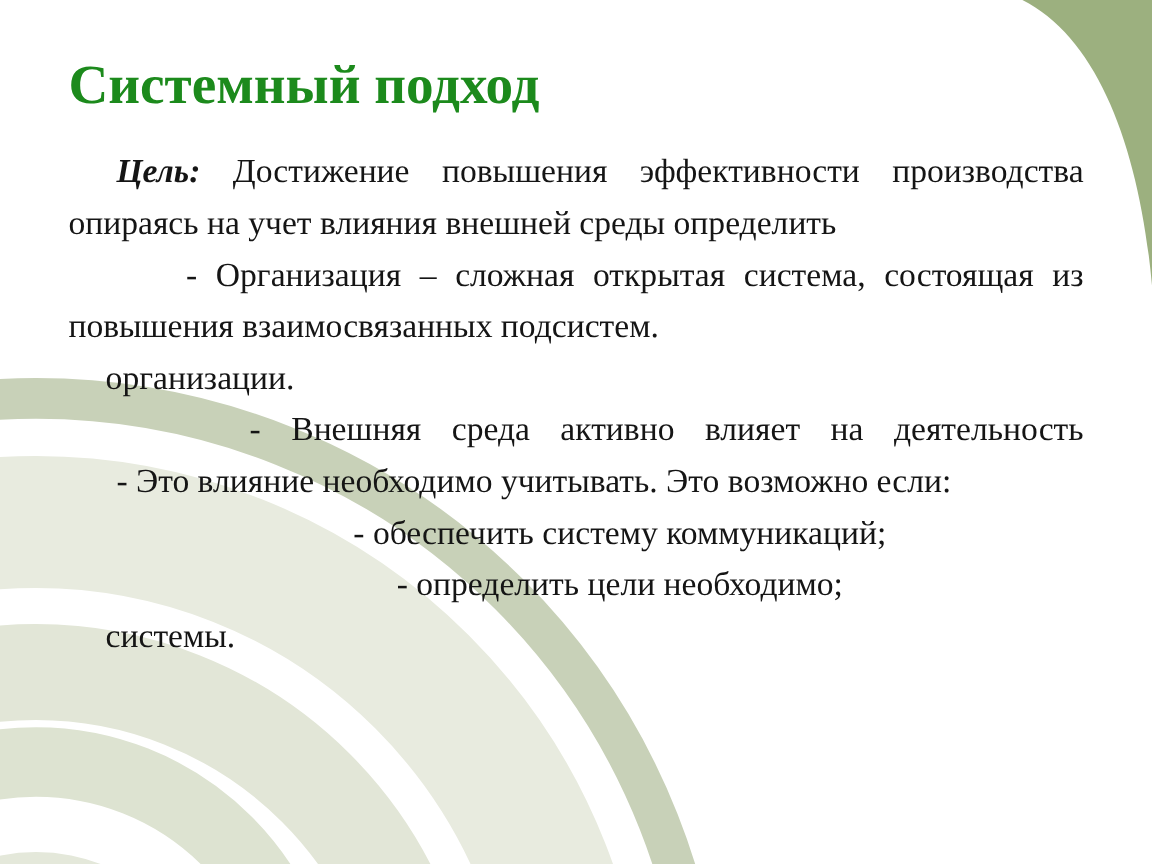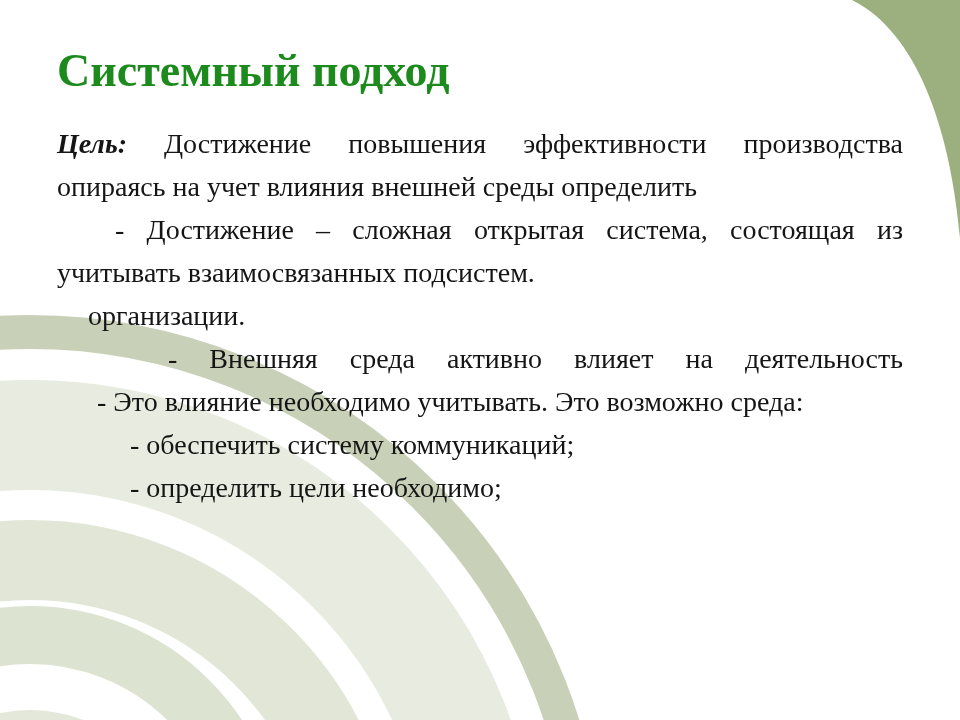--- a/index.html
+++ b/index.html
@@ -25,26 +25,26 @@
     position: absolute; left: 57px; top: 44px; z-index: 2;
     font-size: 46px; font-weight: bold;
     color: var(--title-green, #1c8a1c);
     white-space: nowrap;
   }
   .body-text {
     position: absolute; left: 57px; top: 122px; width: 846px; z-index: 2;
     font-size: 28px; color: var(--text-black, #151515);
   }
   .line { line-height: 43px; height: 43px; }
-  .jf { text-align: justify; text-align-last: justify; white-space: nowrap; }
+  .jf { text-align: justify; text-align-last: justify; white-space: nowrap; margin-left: 40px; }
   .lead { font-weight: bold; font-style: italic; }
   .ind31  { padding-left: 31px; }
   .ind40  { padding-left: 40px; }
   .ind58  { padding-left: 58px; }
-  .ind73  { padding-left: 73px; }
+  .ind73  { padding-left: 73px; text-align: center; }
   .ind111 { padding-left: 111px; }
 </style>
 </head>
 <body>
 
 <div class="slide">
 
   <svg class="deco" width="960" height="720" viewBox="0 0 960 720" aria-hidden="true">
 
     <g>
@@ -61,35 +61,38 @@
   <div class="title">Системный подход</div>
 
   <div class="body-text">
     <div class="line jf">
       <span class="lead">Цель:</span><span> Достижение повышения эффективности производства</span>
     </div>
     <div class="line">
       <span>опираясь на учет влияния внешней среды определить</span>
     </div>
     <div class="line jf ind58">
-      <span>- Достижение – сложная открытая система, состоящая из</span>
+      <span>- Организация – сложная открытая система, состоящая из</span>
     </div>
     <div class="line">
-      <span>учитывать взаимосвязанных подсистем.</span>
+      <span>повышения взаимосвязанных подсистем.</span>
     </div>
     <div class="line ind31">
       <span>организации.</span>
     </div>
     <div class="line jf ind111">
       <span>- Внешняя среда активно влияет на деятельность</span>
     </div>
     <div class="line ind40">
-      <span>- Это влияние необходимо учитывать. Это возможно среда:</span>
+      <span>- Это влияние необходимо учитывать. Это возможно если:</span>
     </div>
     <div class="line ind73">
       <span>- обеспечить систему коммуникаций;</span>
     </div>
     <div class="line ind73">
       <span>- определить цели необходимо;</span>
     </div>
+    <div class="line ind31">
+      <span>системы.</span>
+    </div>
   </div>
 
 </div>
 
 </body></html>

